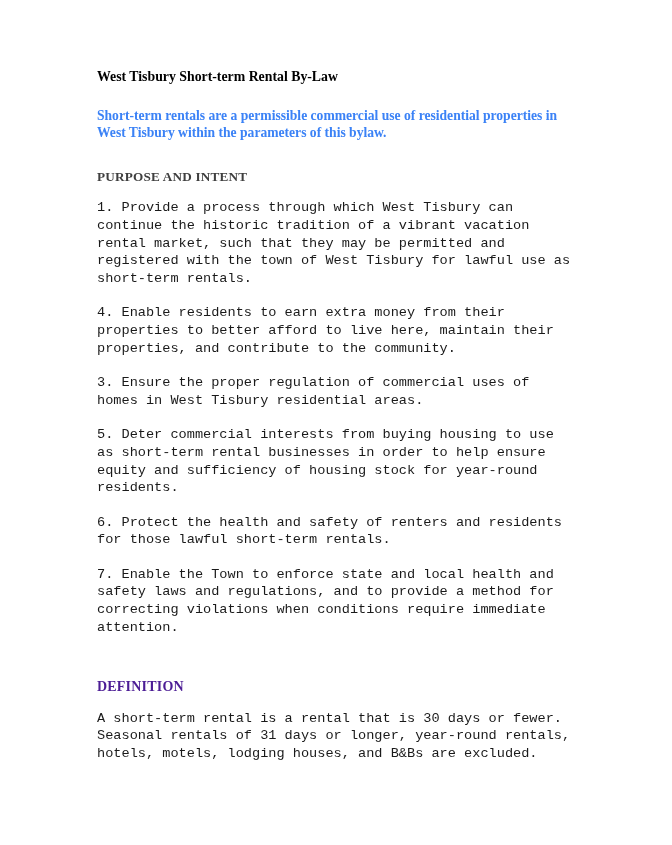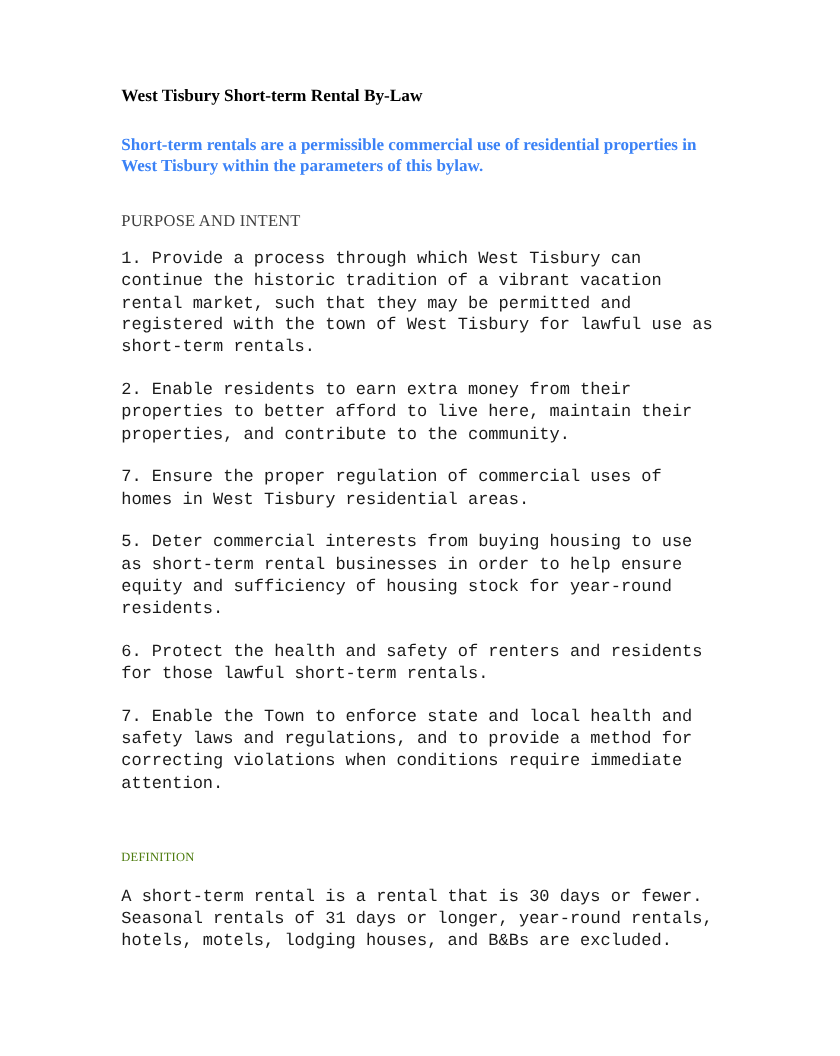--- a/index.html
+++ b/index.html
@@ -28,29 +28,29 @@
     margin: 0 0 21px 0;
     line-height: 17.6px;
   }
   .doc-intro {
     font-weight: bold;
     color: #3b82f6;
     margin: 0 0 26px 0;
   }
   .section-heading {
     font-size: 13.2px;
-    font-weight: normal;
+    font-weight: bold;
     color: #3f3f3f;
     letter-spacing: 0.2px;
     margin: 0 0 14px 0;
     line-height: 17.6px;
   }
   .section-heading.black {
-    color: #4d7c0f;
-    font-size: 10px;
+    color: #4c1d95;
+    font-size: 14px;
   }
   .para {
     margin: 0 0 17px 0;
     font-family: Liberation Mono, monospace;
   }
   .para:last-child {
     margin-bottom: 0;
   }
   .big-gap {
     margin-top: 42px;
@@ -62,24 +62,24 @@
 <div class="page">
 
   <h1 class="doc-title">West Tisbury Short-term Rental By-Law</h1>
 
   <p class="doc-intro">Short-term rentals are a permissible commercial use of residential properties in West Tisbury within the parameters of this bylaw.</p>
 
   <h2 class="section-heading">PURPOSE AND INTENT</h2>
 
   <p class="para">1. Provide a process through which West Tisbury can continue the historic tradition of a vibrant vacation rental market, such that they may be permitted and registered with the town of West Tisbury for lawful use as short-term rentals.</p>
 
-  <p class="para">2. Enable residents to earn extra money from their properties to better afford to live here, maintain their properties, and contribute to the community.</p>
+  <p class="para">4. Enable residents to earn extra money from their properties to better afford to live here, maintain their properties, and contribute to the community.</p>
 
 
-  <p class="para">7. Ensure the proper regulation of commercial uses of homes in West Tisbury residential areas.</p>
+  <p class="para">3. Ensure the proper regulation of commercial uses of homes in West Tisbury residential areas.</p>
 
   <p class="para">5. Deter commercial interests from buying housing to use as short-term rental businesses in order to help ensure equity and sufficiency of housing stock for year-round residents.</p>
 
   <p class="para">6. Protect the health and safety of renters and residents for those lawful short-term rentals.</p>
 
   <p class="para">7. Enable the Town to enforce state and local health and safety laws and regulations, and to provide a method for correcting violations when conditions require immediate attention.</p>
 
   <h2 class="section-heading black big-gap">DEFINITION</h2>
 
   <p class="para">A short-term rental is a rental that is 30 days or fewer. Seasonal rentals of 31 days or longer, year-round rentals, hotels, motels, lodging houses, and B&amp;Bs are excluded.</p>

